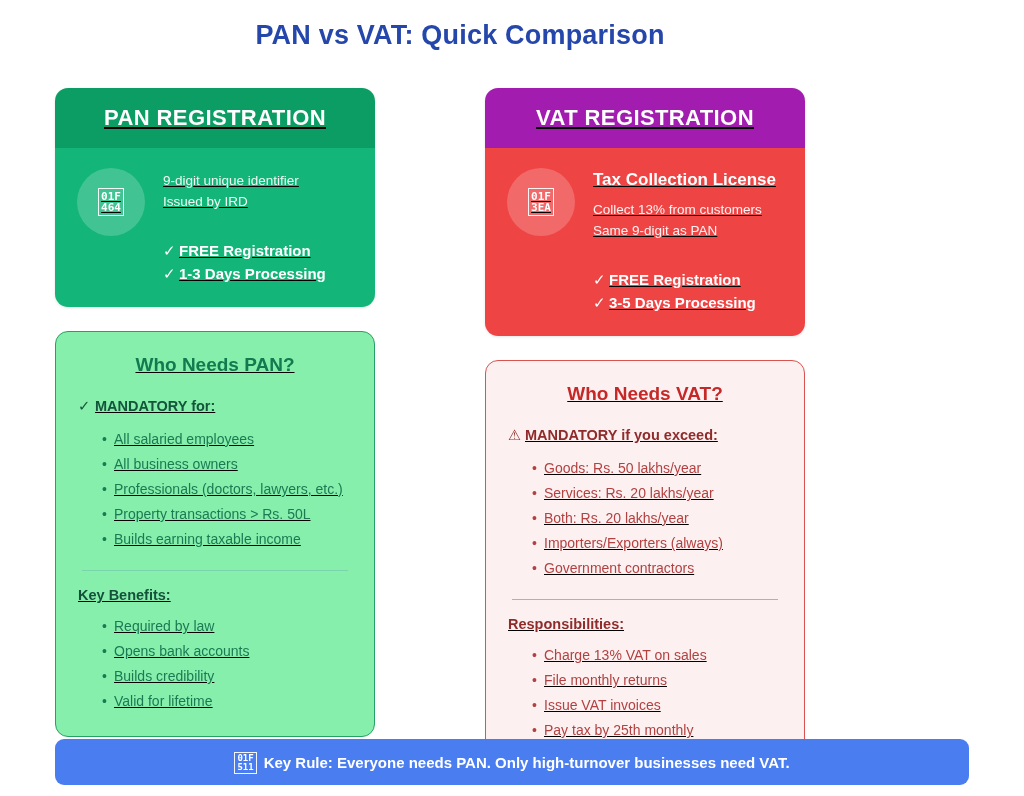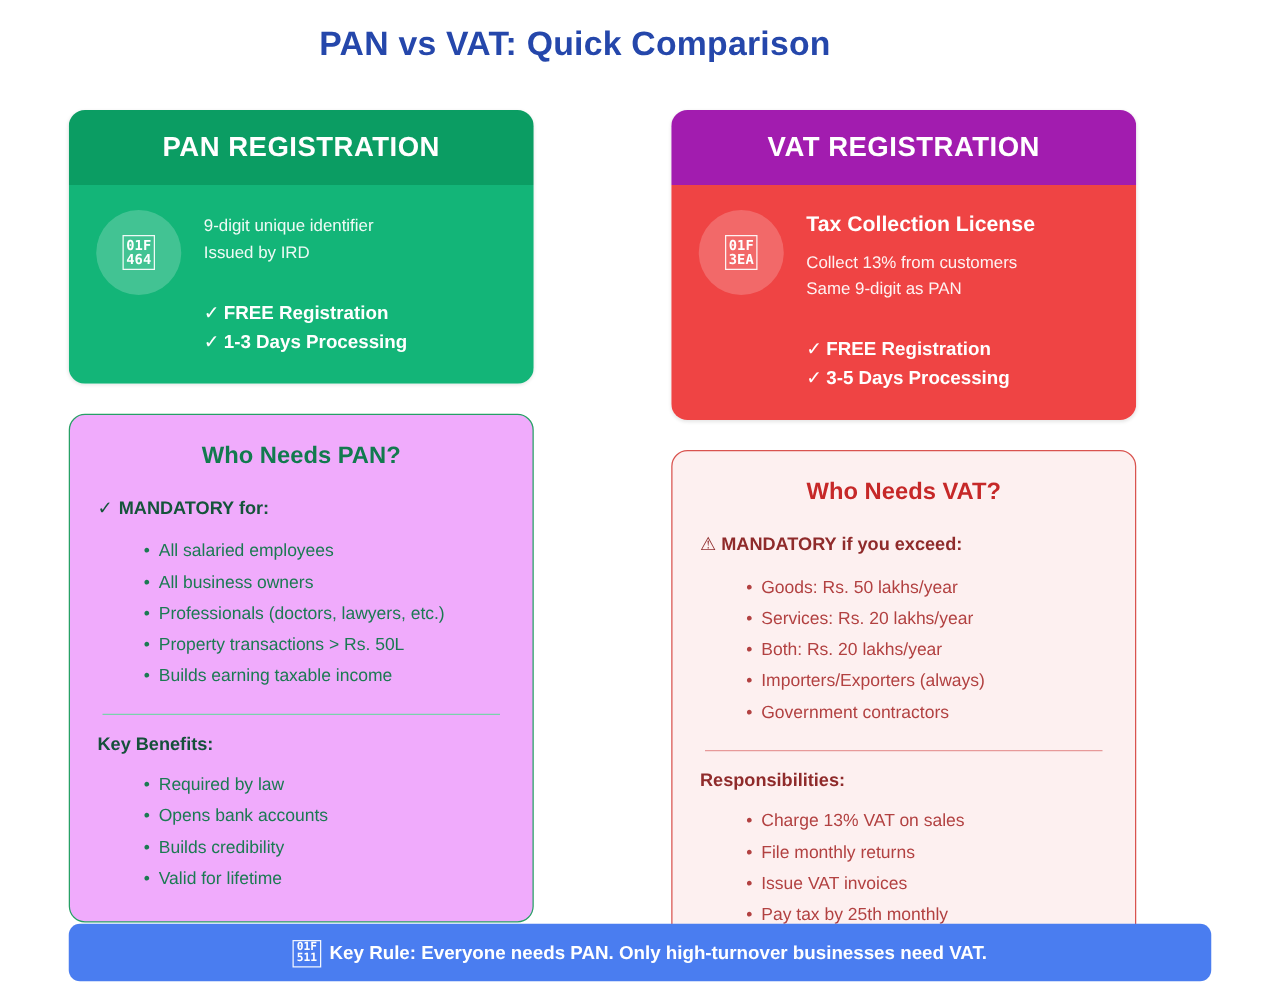--- a/index.html
+++ b/index.html
@@ -35,24 +35,25 @@
   
   .columns {
     position: absolute;
     left: 55px;
     top: 88px;
     width: 914px;
     display: flex;
     gap: 110px;
   }
   .column {
-    width: 372px;
+    width: 320px;
     display: flex;
     flex-direction: column;
     gap: 24px;
+    text-decoration: underline;
   }
 
   
   .hero {
     border-radius: 13px;
     overflow: hidden;
     box-shadow: 0 1px 3px rgba(0,0,0,0.10);
   }
   .hero-head {
     height: 60px;
@@ -130,21 +131,21 @@
   .hero.vat .hero-body { background: #ef4444; }
   .hero.vat .hero-icon { background: rgba(255,255,255,0.20); }
 
   
   .panel {
     border-radius: 13px;
     padding: 18px 22px 22px 22px;
     min-height: 342px;
     box-sizing: border-box;
   }
-  .panel.pan { background: #f0abfc; border: 1.6px solid #27a065; }
+  .panel.pan { background: #86efac; border: 1.6px solid #27a065; }
   .panel.vat { background: #fdf0f0; border: 1.6px solid #d9534f; }
 
   .panel-title {
     text-align: center;
     font-size: 19px;
     font-weight: bold;
     margin: 4px 0 22px 0;
   }
   .panel.pan .panel-title { color: #127a4e; }
   .panel.vat .panel-title { color: #c62828; }
@@ -157,21 +158,21 @@
   .section-head .lead {
     font-weight: normal;
     display: inline-block;
     width: 17px;
   }
   .panel.pan .section-head { color: #14543a; }
   .panel.vat .panel-sub-first.section-head { color: #8f2b2b; }
   .panel.vat .section-head { color: #8f2b2b; }
 
   .bullets {
-    margin: 0 0 0 37px;
+    margin: 0 0 0 24px;
     padding: 0;
     list-style: none;
   }
   .bullets li {
     font-size: 14px;
     line-height: 25px;
     white-space: nowrap;
   }
   .bullets li .dot {
     display: inline-block;

